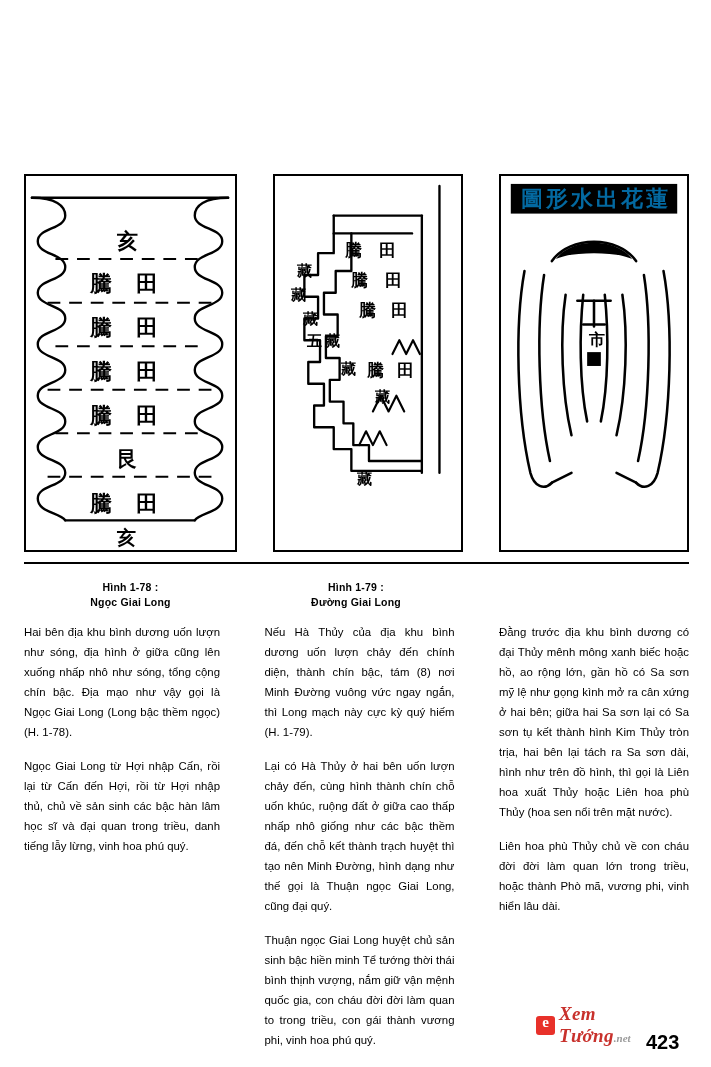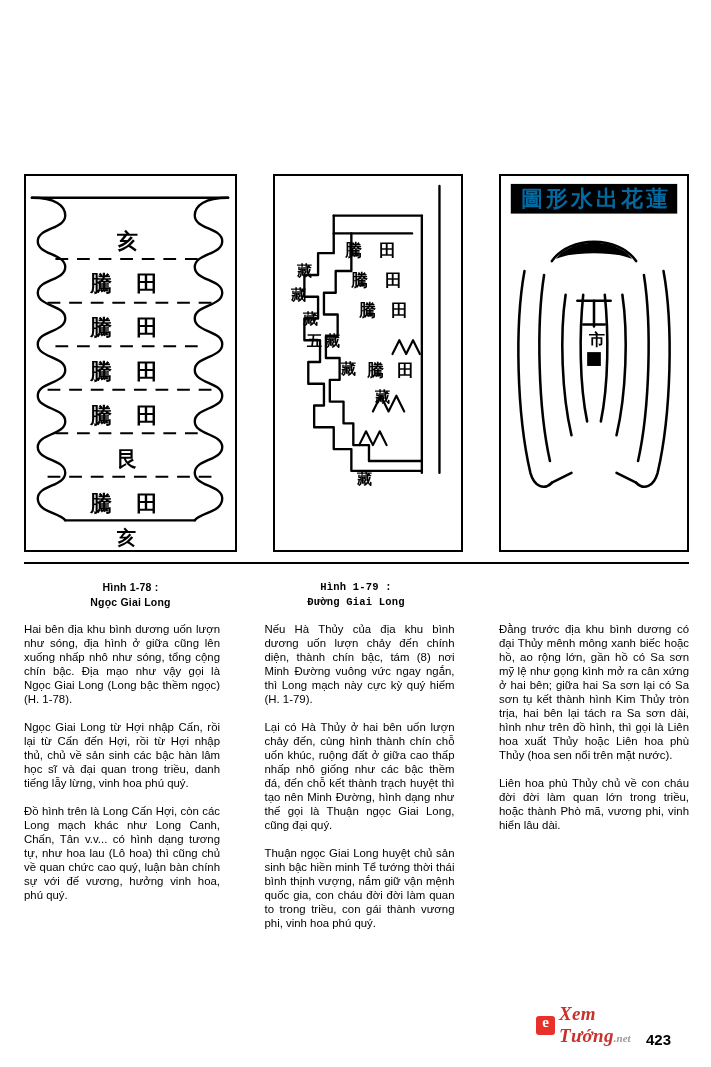--- a/index.html
+++ b/index.html
@@ -72,38 +72,38 @@
     position: absolute;
     text-align: center;
     font-size: 10.5px;
     font-weight: bold;
     letter-spacing: 0.2px;
     line-height: 15px;
   }
   .cap .l1 { display: block; }
   .cap .l2 { display: block; }
   .cap1 { left: 0px;   width: 213px; }
-  .cap2 { left: 237px; width: 190px; font-family: Liberation Mono, monospace; }
+  .cap2 { left: 237px; width: 190px; }
   .cap3 { left: 475px; width: 190px; }
 
   
   .columns {
     position: absolute;
     left: 24px;
     top: 622px;
     width: 665px;
     display: flex;
     justify-content: space-between;
   }
   .col { width: 190px; }
   .col.c1 { width: 196px; }
   .col p {
     margin: 0 0 14px 0;
     font-size: 11.4px;
-    line-height: 14px;
+    line-height: 20px;
     text-align: justify;
     text-justify: inter-word;
     hyphens: none;
   }
 
   
   .watermark {
     position: absolute;
     left: 536px;
     top: 1008px;
@@ -143,21 +143,21 @@
     font-style: italic;
     color: #9a9a9a;
     letter-spacing: 0;
   }
   .page-number {
     position: absolute;
     left: 646px;
     top: 1031px;
     width: 42px;
     text-align: left;
-    font-size: 15px;
+    font-size: 20px;
     font-weight: bold;
     font-family: "Liberation Sans", sans-serif;
   }
 </style>
 </head>
 <body>
 
 <div class="page">
 
   <div class="figures">
@@ -317,21 +317,20 @@
     <div class="cap cap2">
       <span class="l1">Hình 1-79 :</span>
       <span class="l2">Đường Giai Long</span>
     </div>
   </div>
 
   <div class="columns">
     <div class="col c1">
       <p>Hai bên địa khu bình dương uốn lượn như sóng, địa hình ở giữa cũng lên xuống nhấp nhô như sóng, tổng cộng chín bậc. Địa mạo như vậy gọi là Ngọc Giai Long (Long bậc thềm ngọc) (H. 1-78).</p>
       <p>Ngọc Giai Long từ Hợi nhập Cấn, rồi lại từ Cấn đến Hợi, rồi từ Hợi nhập thủ, chủ về sản sinh các bậc hàn lâm học sĩ và đại quan trong triều, danh tiếng lẫy lừng, vinh hoa phú quý.</p>
-      <p>Đồ hình trên là Long Cấn Hợi, còn các Long mạch khác như Long Canh, Chấn, Tân v.v... có hình dạng tương tự, như hoa lau (Lô hoa) thì cũng chủ về quan chức cao quý, luận bàn chính sự với đế vương, hưởng vinh hoa, phú quý.</p>
     </div>
     <div class="col c2">
       <p>Nếu Hà Thủy của địa khu bình dương uốn lượn chảy đến chính diện, thành chín bậc, tám (8) nơi Minh Đường vuông vức ngay ngắn, thì Long mạch này cực kỳ quý hiếm (H. 1-79).</p>
       <p>Lại có Hà Thủy ở hai bên uốn lượn chảy đến, cùng hình thành chín chỗ uốn khúc, ruộng đất ở giữa cao thấp nhấp nhô giống như các bậc thềm đá, đến chỗ kết thành trạch huyệt thì tạo nên Minh Đường, hình dạng như thế gọi là Thuận ngọc Giai Long, cũng đại quý.</p>
       <p>Thuận ngọc Giai Long huyệt chủ sản sinh bậc hiền minh Tể tướng thời thái bình thịnh vượng, nắm giữ vận mệnh quốc gia, con cháu đời đời làm quan to trong triều, con gái thành vương phi, vinh hoa phú quý.</p>
     </div>
     <div class="col c3">
       <p>Đằng trước địa khu bình dương có đại Thủy mênh mông xanh biếc hoặc hồ, ao rộng lớn, gần hồ có Sa sơn mỹ lệ như gọng kình mở ra cân xứng ở hai bên; giữa hai Sa sơn lại có Sa sơn tụ kết thành hình Kim Thủy tròn trịa, hai bên lại tách ra Sa sơn dài, hình như trên đồ hình, thì gọi là Liên hoa xuất Thủy hoặc Liên hoa phù Thủy (hoa sen nổi trên mặt nước).</p>
       <p>Liên hoa phù Thủy chủ về con cháu đời đời làm quan lớn trong triều, hoặc thành Phò mã, vương phi, vinh hiển lâu dài.</p>
     </div>

